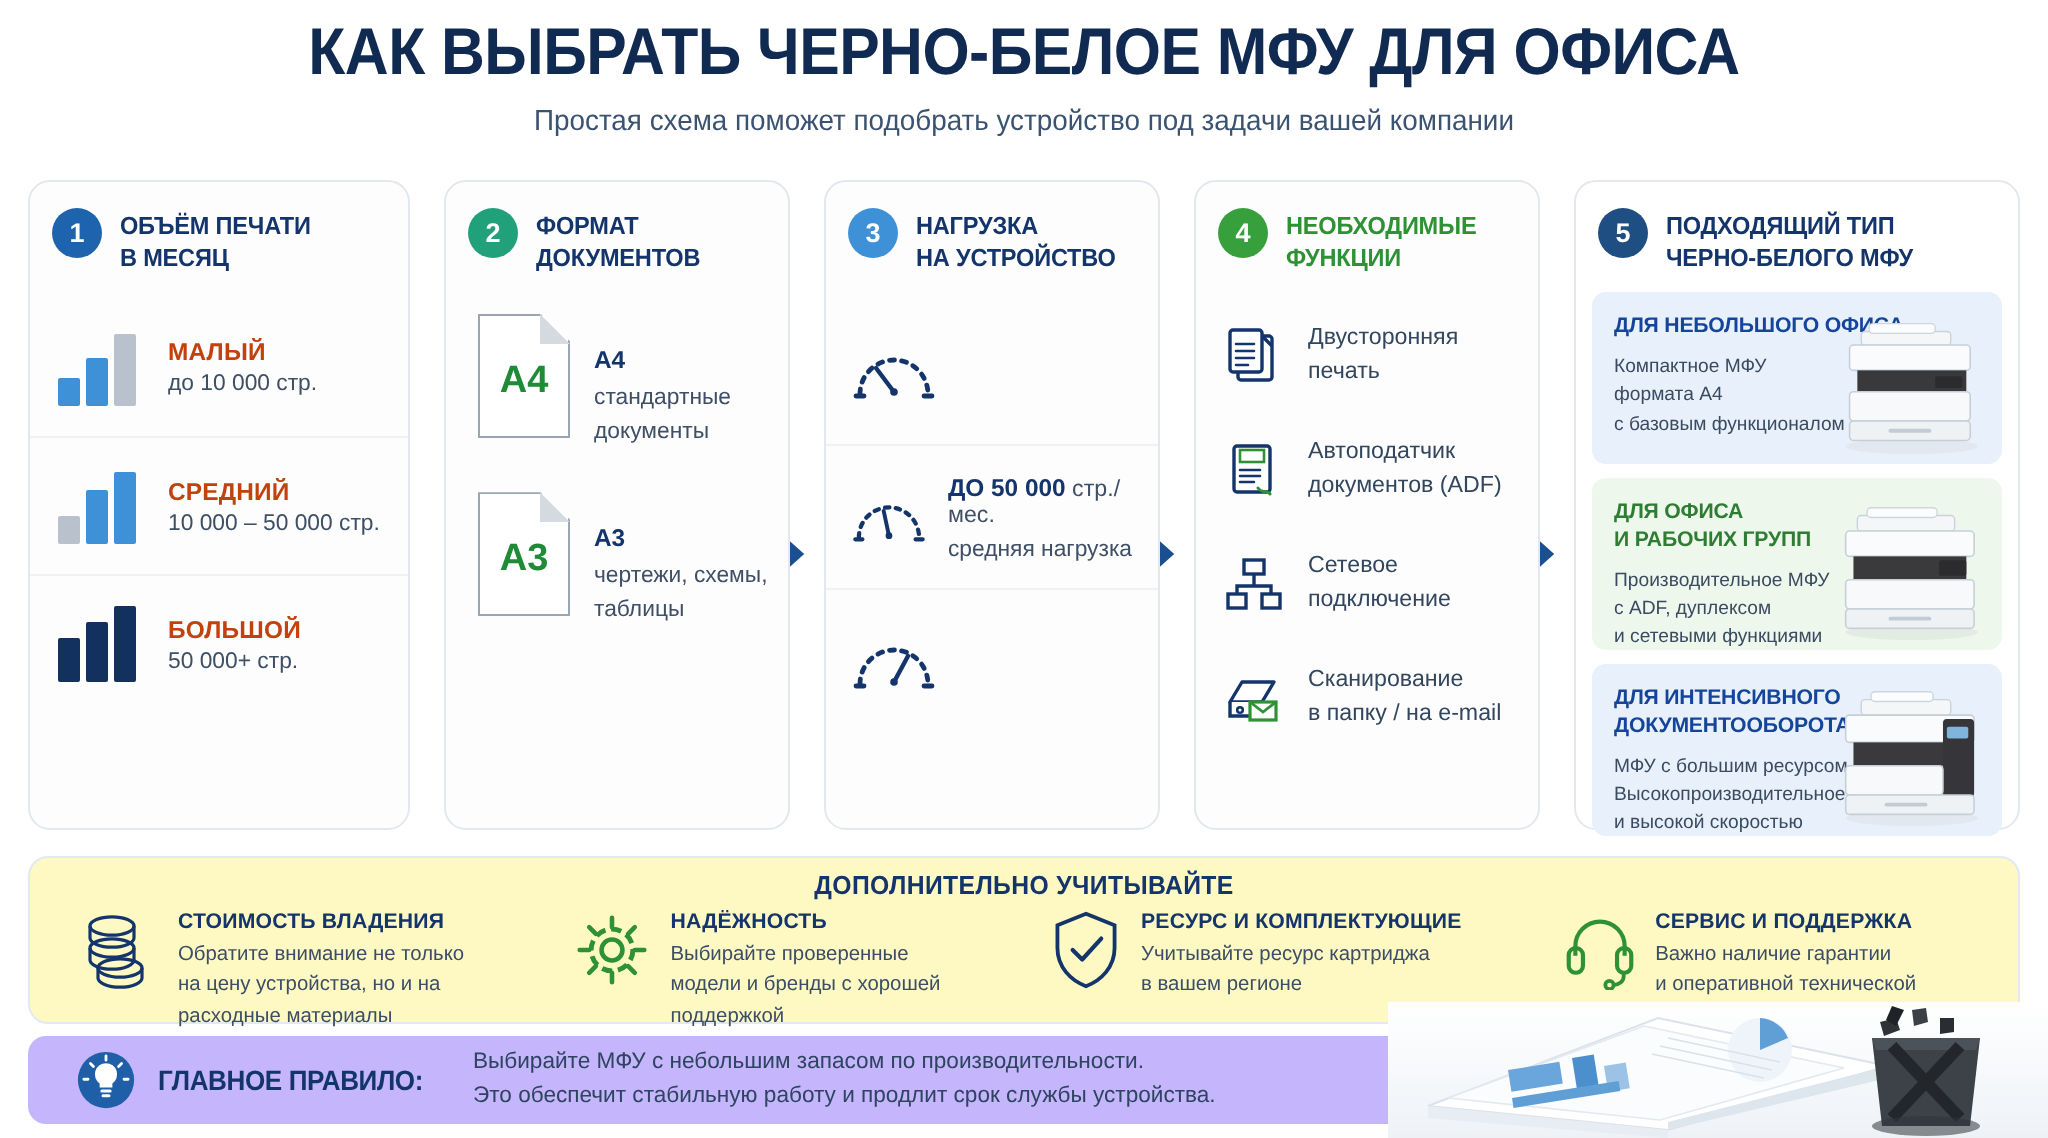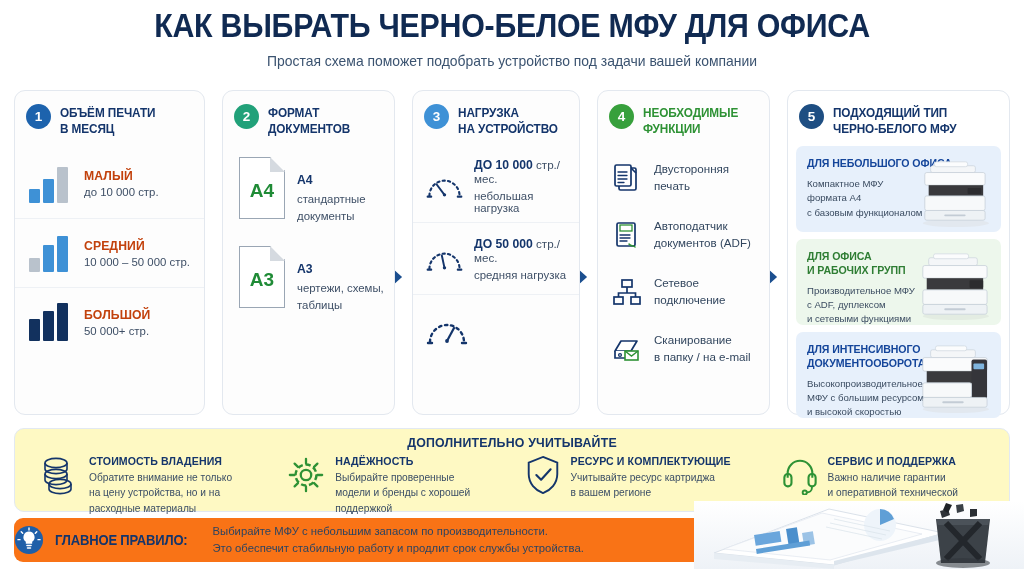--- a/index.html
+++ b/index.html
@@ -133,22 +133,22 @@
   .extra-item.e1 { width: 255px; padding-left: 16px; }
   .extra-item.e2 { width: 240px; padding-left: 10px; }
   .extra-item.e3 { width: 260px; padding-left: 10px; }
   .extra-item.e4 { width: 230px; padding-left: 10px; }
   .ei-name { font-size: 10.6px; font-weight: bold; color: #14356b; letter-spacing: .1px; }
   .ei-desc { font-size: 10.2px; color: #3b4e66; line-height: 1.5; margin-top: 3px; }
 
   
   .rule {
     position: absolute; left: 14px; top: 518px; width: 996px; height: 44px;
-    background: #f97316; border-radius: 9px;
-    display: flex; align-items: center; gap: 11px; 
+    background: #c4b5fd; border-radius: 9px;
+    display: flex; align-items: center; gap: 11px; padding-left: 24px;
   }
   .rule-label {
     font-size: 14px; font-weight: bold; color: #14356b; letter-spacing: -.2px;
     transform: scaleX(0.93); transform-origin: left center; white-space: nowrap;
   }
   .rule-text { font-size: 11.3px; color: #2e4460; line-height: 1.5; margin-left: 4px; }
 
   
   .desk { position: absolute; right: 0; bottom: 0; width: 330px; height: 112px; overflow: hidden; }
 </style>
@@ -275,24 +275,20 @@
       </div>
 
       <div style="padding-top:13px">
         <div class="load-row">
           <svg width="44" height="38" viewBox="0 0 44 38">
             <path d="M5 30 A17 17 0 1 1 39 30" fill="none" stroke="#14356b" stroke-width="2.4" stroke-linecap="round" stroke-dasharray="2.5 3.6"></path>
             <path d="M3 31 h4 M37 31 h4" stroke="#14356b" stroke-width="2.4" stroke-linecap="round"></path>
             <line x1="22" y1="29" x2="13" y2="17" stroke="#14356b" stroke-width="2.2" stroke-linecap="round"></line>
             <circle cx="22" cy="29" r="1.9" fill="#14356b"></circle>
           </svg>
-          <div class="load-txt">
-            <div class="lt-main"><b>ДО 10 000</b> <span>стр./мес.</span></div>
-            <div class="lt-sub">небольшая нагрузка</div>
-          </div>
         </div>
 
         <div class="load-row">
           <svg width="44" height="38" viewBox="0 0 44 38">
             <path d="M5 30 A17 17 0 1 1 39 30" fill="none" stroke="#14356b" stroke-width="2.4" stroke-linecap="round" stroke-dasharray="2.5 3.6"></path>
             <path d="M3 31 h4 M37 31 h4" stroke="#14356b" stroke-width="2.4" stroke-linecap="round"></path>
             <line x1="22" y1="29" x2="19" y2="15" stroke="#14356b" stroke-width="2.2" stroke-linecap="round"></line>
             <circle cx="22" cy="29" r="1.9" fill="#14356b"></circle>
           </svg>
           <div class="load-txt">
@@ -432,22 +428,22 @@
             <rect x="62" y="32" width="14" height="8" rx="1" fill="#2c2c2f"></rect>
           </svg>
         </div>
 
         <div class="prod p3">
           <div class="prod-title pt-blue">
             <div>ДЛЯ ИНТЕНСИВНОГО</div>
             <div>ДОКУМЕНТООБОРОТА</div>
           </div>
           <div class="prod-desc">
+            <div>МФУ с большим ресурсом</div>
             <div>Высокопроизводительное</div>
-            <div>МФУ с большим ресурсом</div>
             <div>и высокой скоростью</div>
           </div>
           <svg class="prod-img" viewBox="0 0 90 74">
             <ellipse cx="48" cy="69" rx="34" ry="4" fill="#e2e8ef"></ellipse>
             <rect x="22" y="8" width="46" height="8" rx="2" fill="#f4f6f8" stroke="#c9d2da" stroke-width=".7"></rect>
             <rect x="27" y="4" width="32" height="5" rx="2" fill="#fbfcfd" stroke="#cdd5dd" stroke-width=".7"></rect>
             <rect x="14" y="16" width="66" height="14" rx="2" fill="#fafbfc" stroke="#c6cfd8" stroke-width=".8"></rect>
             <rect x="18" y="30" width="48" height="12" fill="#3a3a3d"></rect>
             <rect x="64" y="18" width="16" height="40" rx="2" fill="#35353a"></rect>
             <rect x="66" y="22" width="11" height="6" rx="1" fill="#7fb4dd"></rect>

